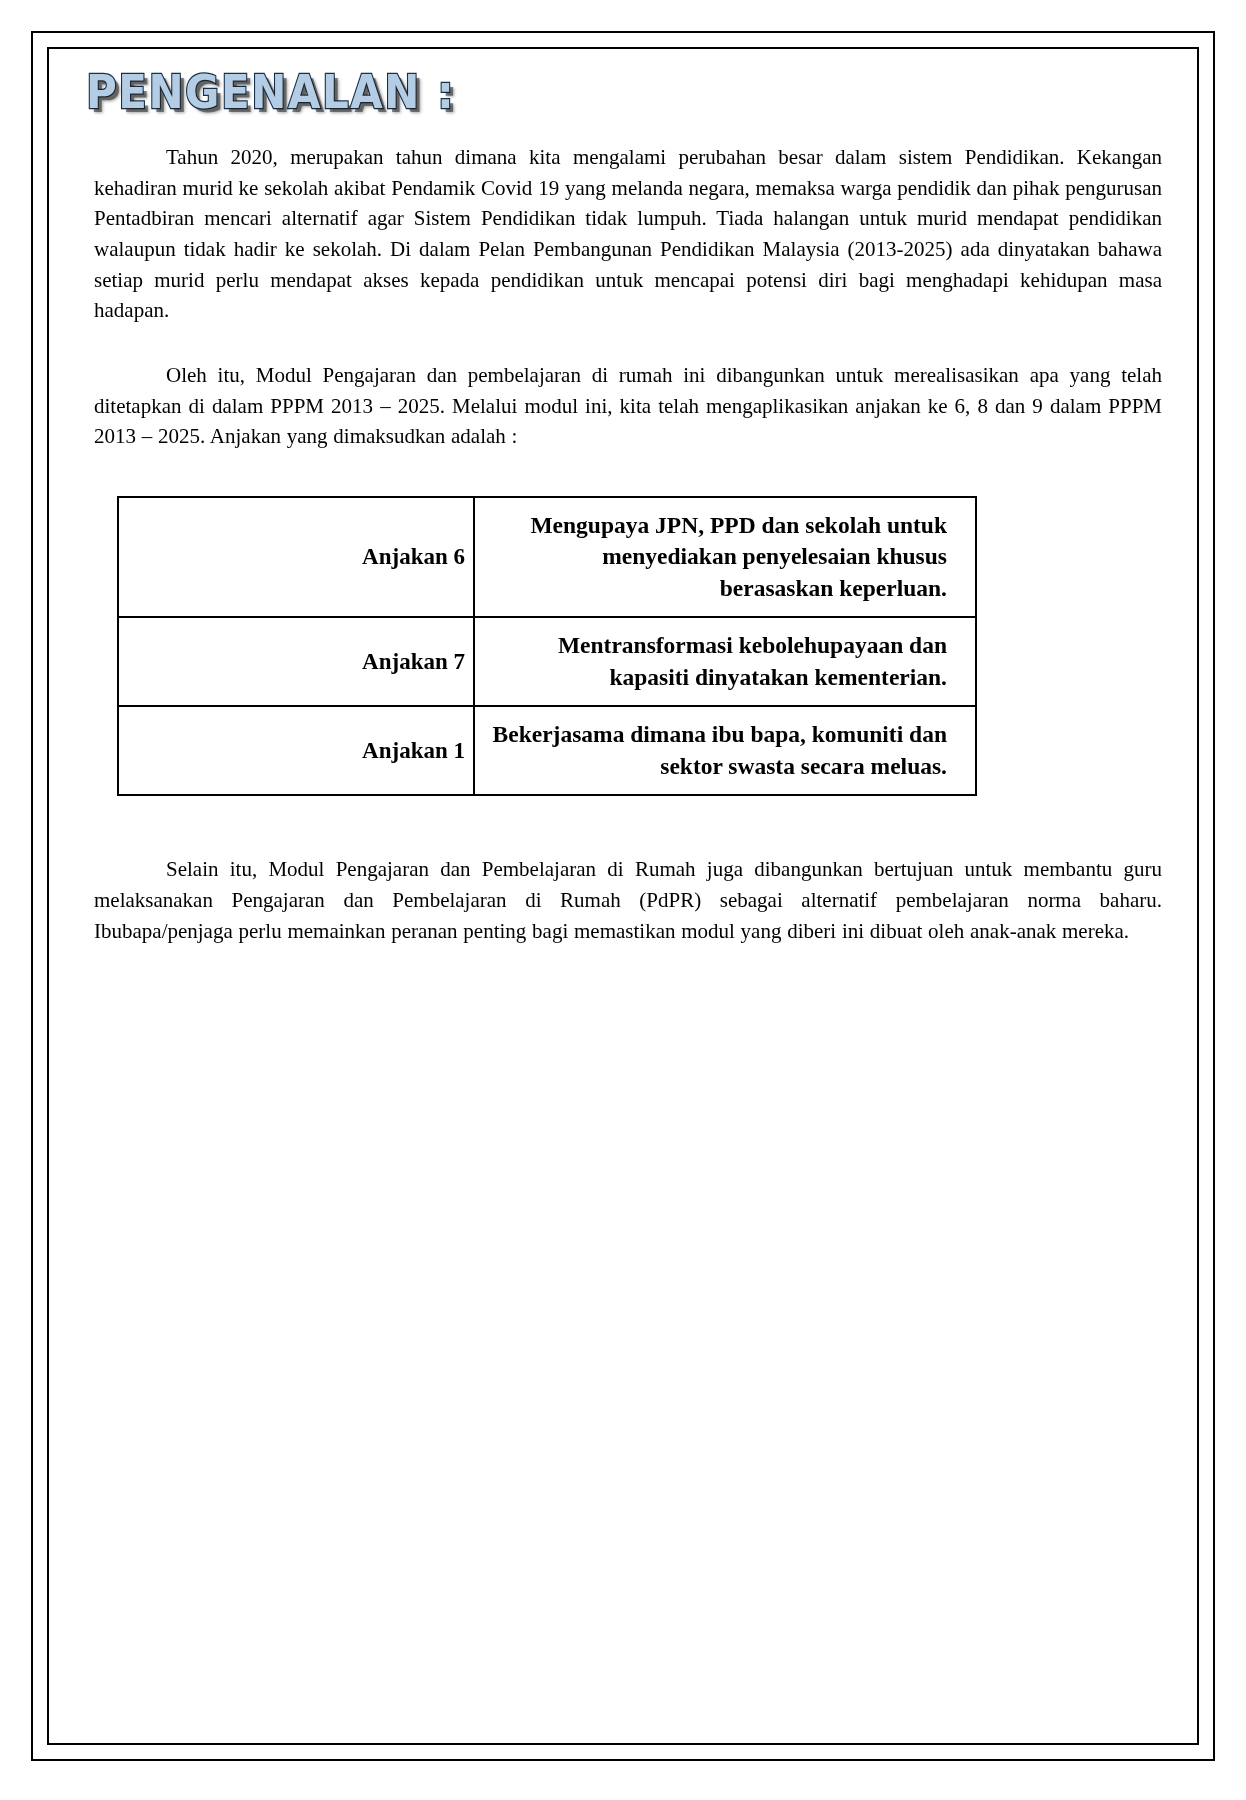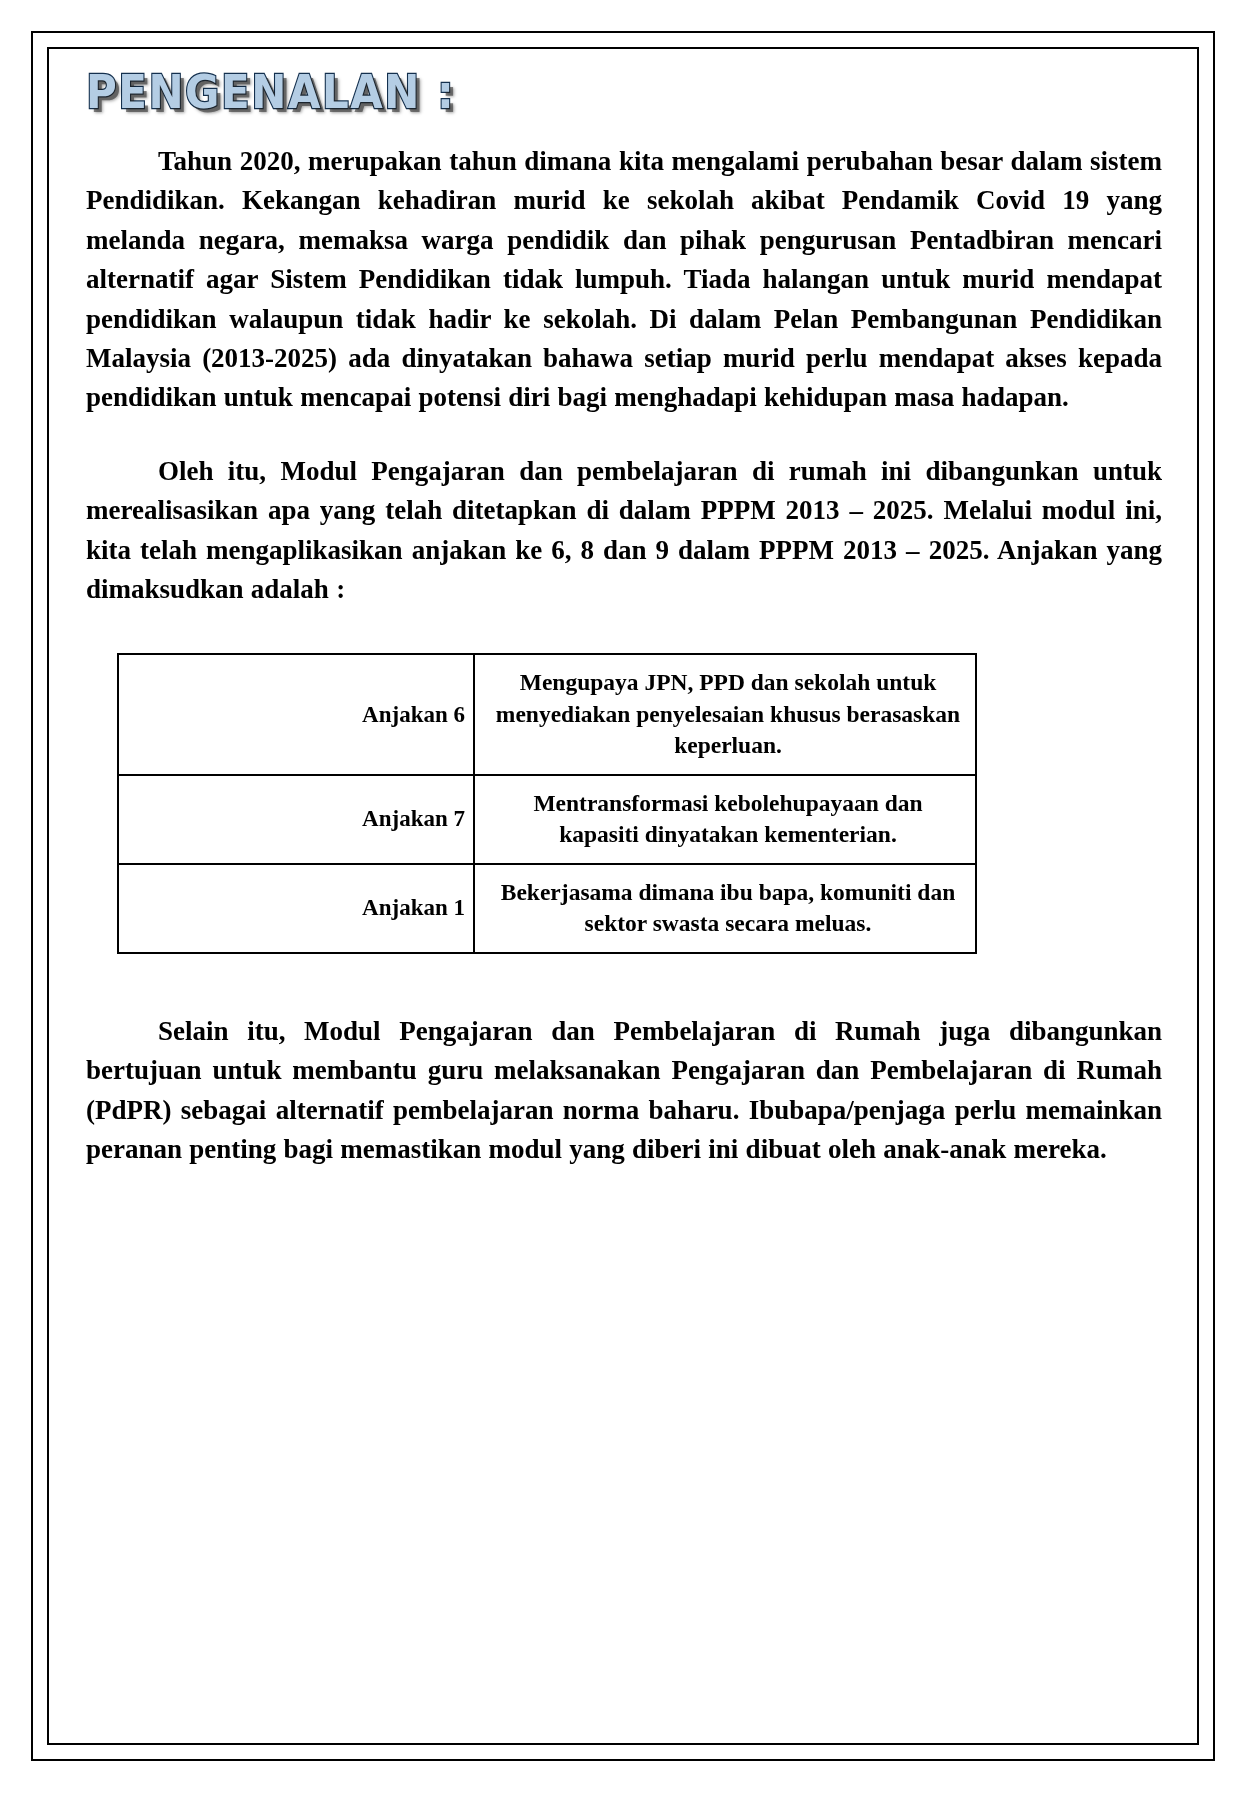--- a/index.html
+++ b/index.html
@@ -61,27 +61,26 @@
     text-shadow:
        4px 4px 0 rgba(40,40,40,0.55),
        5px 5px 3px rgba(0,0,0,0.35);
     display: inline-block;
     transform: scaleY(1.12);
     transform-origin: left bottom;
   }
 
   
   p.para {
-    margin: 0 0 0 0;
-    font-size: 27px;
+    margin: 0 0 0 8px;
+    font-size: 21px;
     line-height: 1.46;
     text-align: justify;
     text-indent: 72px;
     word-spacing: 0.5px;
-    font-weight: bold;
   }
   .gap-md { height: 34px; }
   .gap-lg { height: 44px; }
   .gap-xl { height: 58px; }
 
   
   table.anjakan {
     border-collapse: collapse;
     width: 860px;
     margin-left: 31px;
@@ -94,22 +93,22 @@
   }
   td.col-label {
     width: 338px;
     text-align: right;
     font-size: 23px;
     padding: 10px 8px;
   }
   td.col-desc {
     font-size: 23.5px;
     line-height: 1.34;
-    padding: 12px 10px 12px 16px;
-    text-align: center;
+    padding: 12px 28px 12px 16px;
+    text-align: right;
   }
 </style>
 </head>
 <body>
 
 <div class="page-outer-border"></div>
 <div class="page-inner-border"></div>
 
 <div class="content">
 

